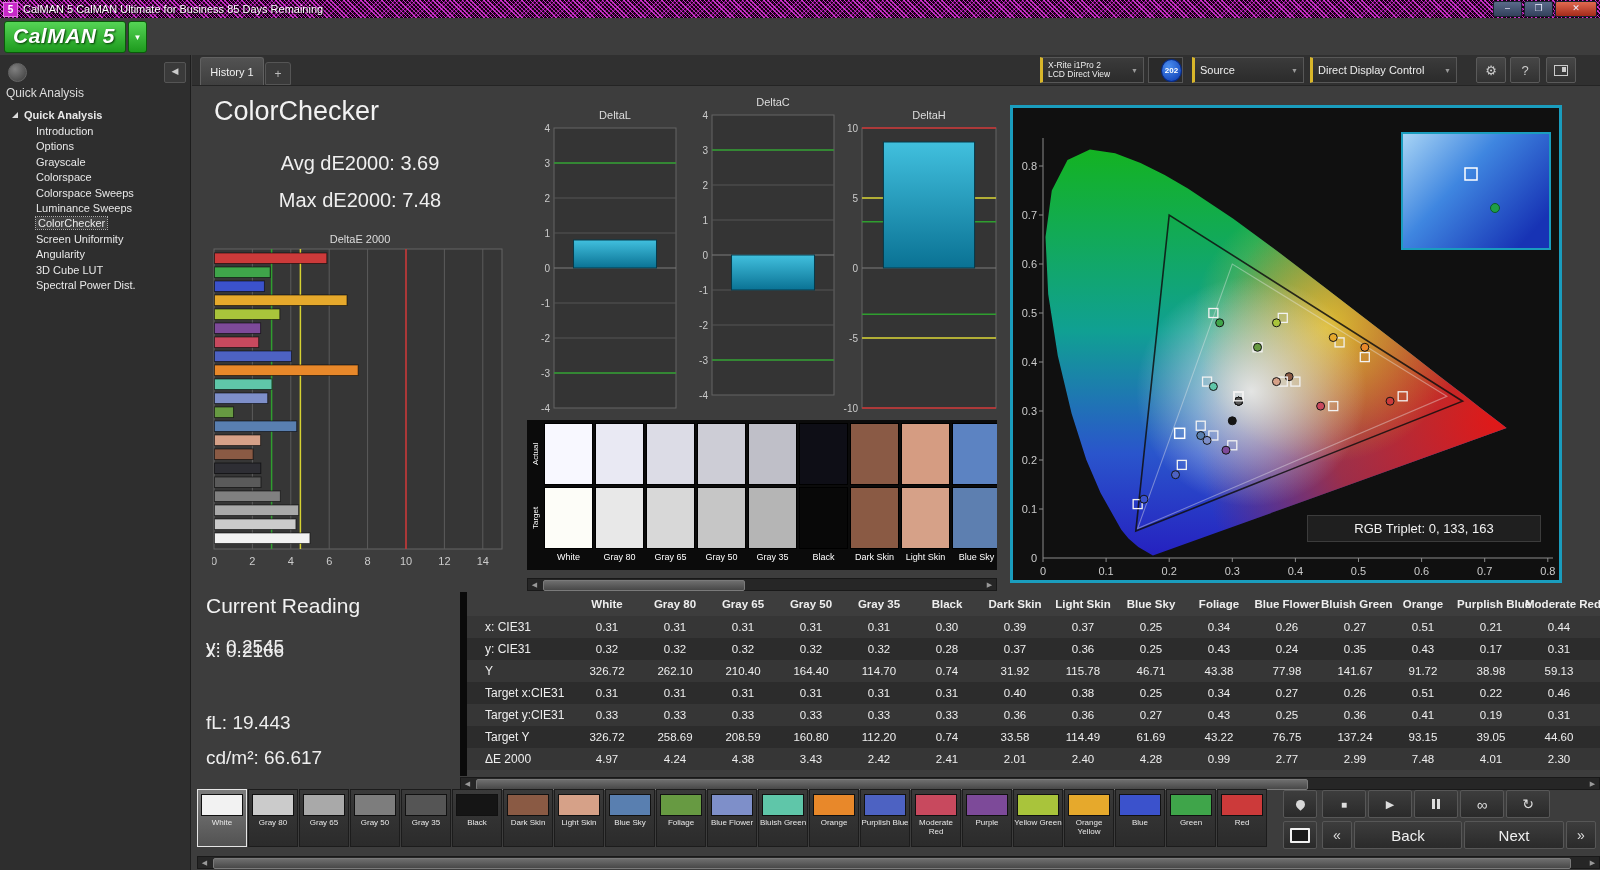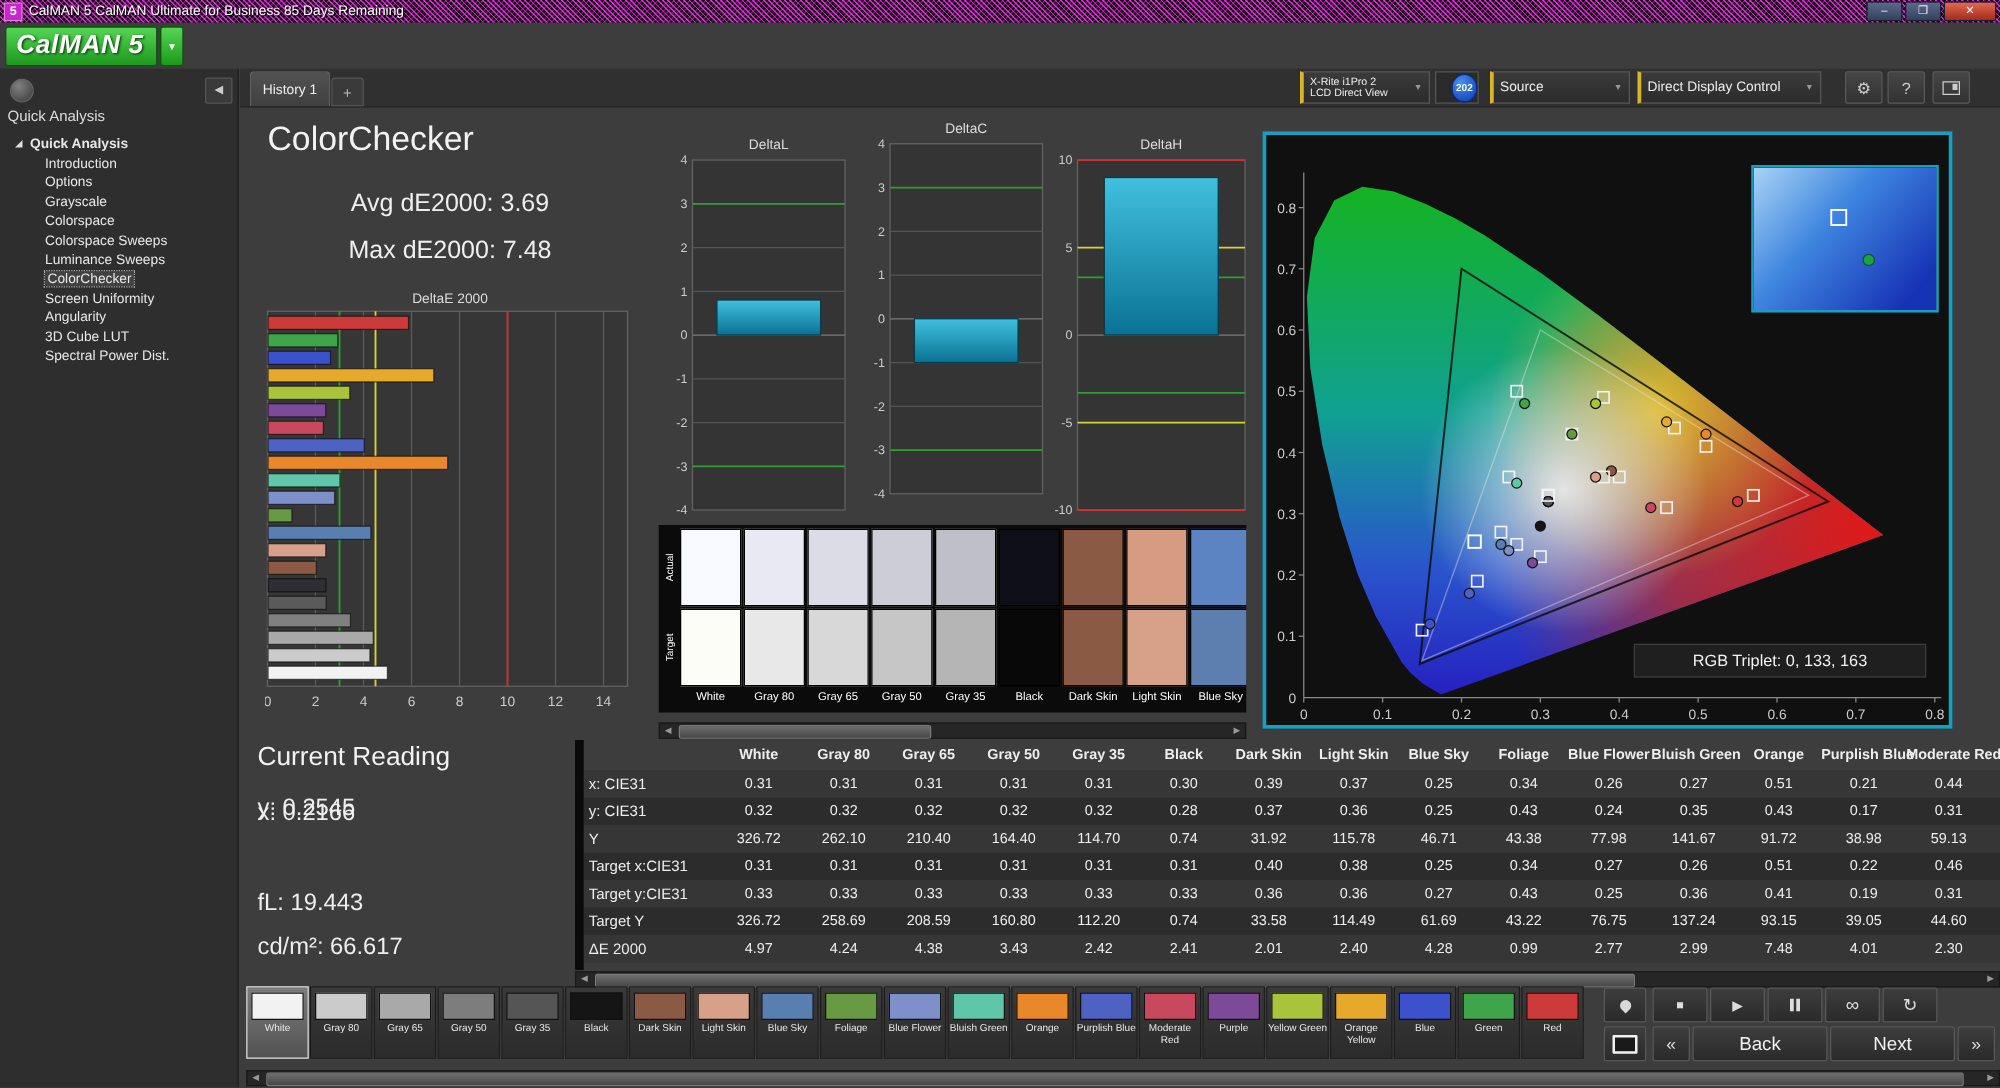--- a/index.html
+++ b/index.html
@@ -89,21 +89,21 @@
   
   .cr-title{position:absolute;left:206px;top:594px;font-size:21px;color:#f2f2f2;}
   .cr-line{position:absolute;left:206px;font-size:19px;color:#eee;}
   
   #data-table{position:absolute;left:460px;top:592px;width:1140px;height:184px;overflow:hidden;
     font-size:12px;border-left:7px solid #0a0a0a;box-sizing:border-box;}
   .trow{display:flex;height:22px;line-height:22px;white-space:nowrap;}
   .trow.header{font-weight:bold;height:24px;line-height:24px;font-size:12px;}
   .trow.odd{background:#363636;}
   .trow.even{background:#2c2c2c;}
-  .tlabel{width:106px;flex:none;padding-left:4px;box-sizing:border-box;overflow:hidden;}
+  .tlabel{width:106px;flex:none;padding-left:18px;box-sizing:border-box;overflow:hidden;}
   .tcell{width:68px;flex:none;text-align:center;overflow:visible;font-size:11.5px;}
   
   #patch-bar{position:absolute;left:197px;top:789px;width:1082px;height:60px;display:flex;gap:1px;}
   .patch{width:50px;height:58px;flex:none;background:linear-gradient(#3a3a3a,#2b2b2b);border:1px solid #1c1c1c;
     box-sizing:border-box;display:flex;flex-direction:column;align-items:center;padding-top:4px;}
   .patch .chip{width:40px;height:20px;border:1px solid #111;flex:none;}
   .patch .plabel{font-size:8px;line-height:9px;color:#e8e8e8;text-align:center;margin-top:2px;}
   .patch.selected{background:linear-gradient(#7c7c7c,#525252);border:1px solid #e6e6e6;}
   
   .ctrl{position:absolute;background:linear-gradient(#3d3d3d,#2a2a2a);border:1px solid #575757;border-radius:2px;

